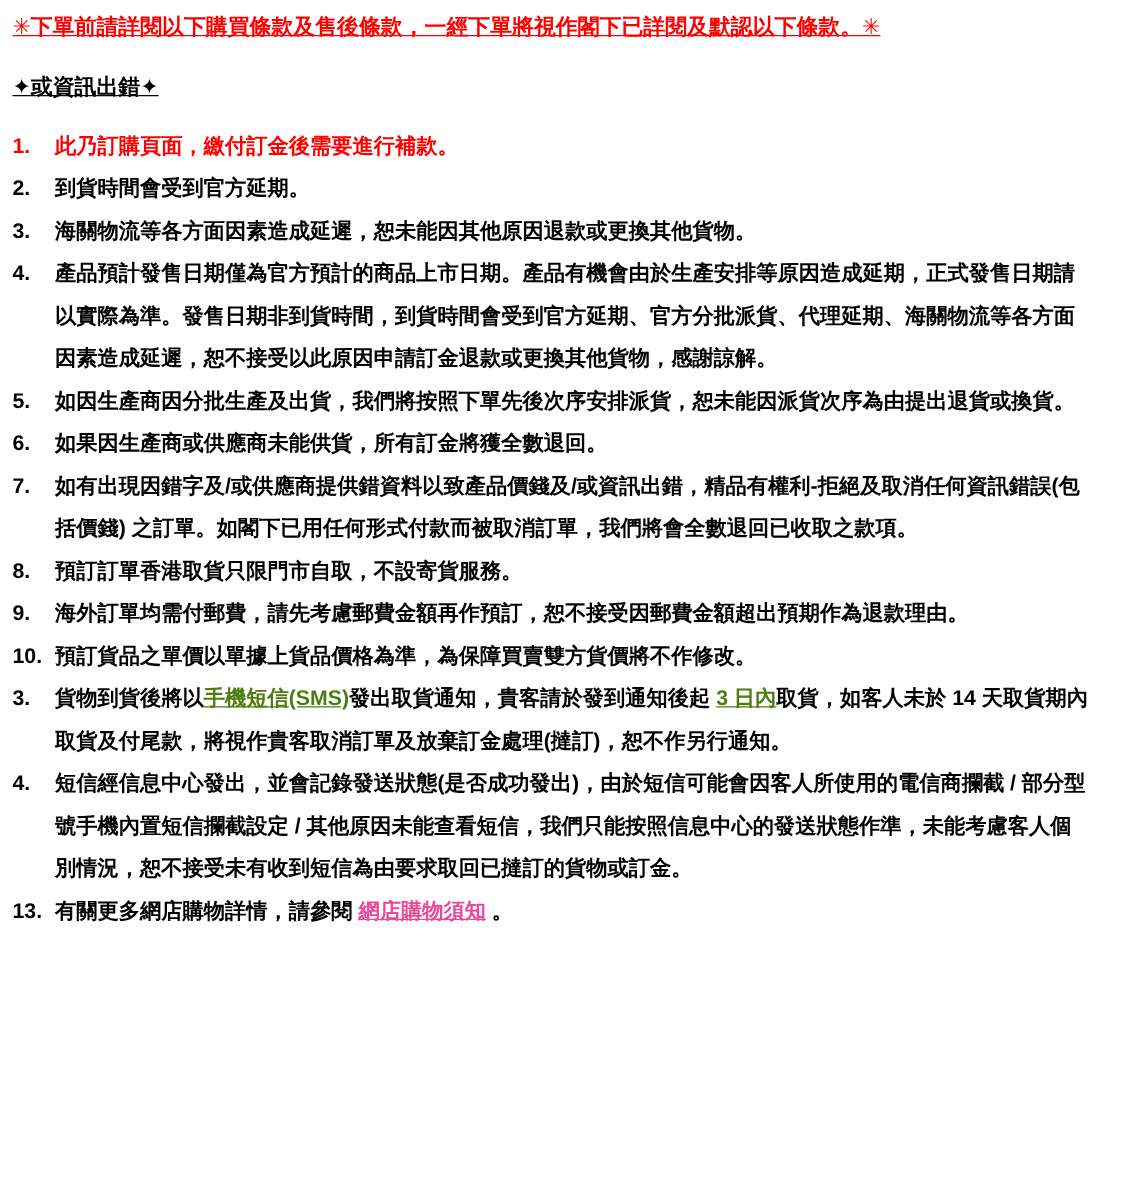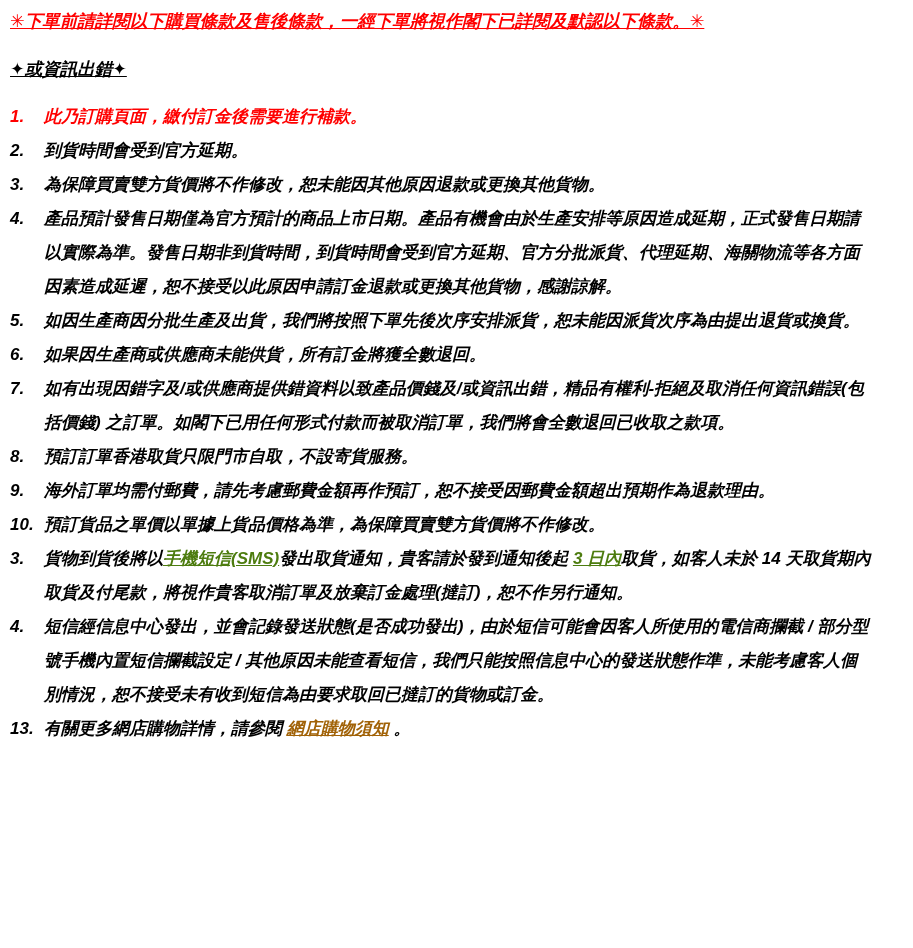--- a/index.html
+++ b/index.html
@@ -9,21 +9,20 @@
     color: #000000;
     font-family: "Liberation Sans", "DejaVu Sans", sans-serif;
   }
   .page {
     width: 884px;
     box-sizing: border-box;
     padding: 8px 12px 12px 10px;
     font-size: 17px;
     font-weight: 700;
     line-height: 34px;
-    font-style: italic;
   }
   .notice-title {
     margin: 0 0 22px 0;
     font-size: 17.5px;
     font-weight: 700;
     color: #ff0000;
     text-decoration: underline;
     line-height: 26px;
   }
   .section-heading {
@@ -51,21 +50,21 @@
     min-width: 0;
   }
   .term.red, .term.red .num, .term.red .body {
     color: #ff0000;
   }
   .seg-red-underline {
     color: #4d7c0f;
     text-decoration: underline;
   }
   a.shop-link {
-    color: #a16207;
+    color: #ec4899;
     text-decoration: underline;
     font-weight: 700;
     cursor: pointer;
   }
 </style>
 </head>
 <body>
 
 <div class="page">
   <h1 class="notice-title">✳下單前請詳閱以下購買條款及售後條款，一經下單將視作閣下已詳閱及默認以下條款。✳</h1>
@@ -76,21 +75,21 @@
       <div class="term red">
         <span class="num">1.</span>
         <span class="body"><span>此乃訂購頁面，繳付訂金後需要進行補款。</span></span>
       </div>
       <div class="term">
         <span class="num">2.</span>
         <span class="body"><span>到貨時間會受到官方延期。</span></span>
       </div>
       <div class="term">
         <span class="num">3.</span>
-        <span class="body"><span>為保障買賣雙方貨價將不作修改，恕未能因其他原因退款或更換其他貨物。</span></span>
+        <span class="body"><span>海關物流等各方面因素造成延遲，恕未能因其他原因退款或更換其他貨物。</span></span>
       </div>
       <div class="term">
         <span class="num">4.</span>
         <span class="body"><span>產品預計發售日期僅為官方預計的商品上市日期。產品有機會由於生產安排等原因造成延期，正式發售日期請以實際為準。發售日期非到貨時間，到貨時間會受到官方延期、官方分批派貨、代理延期、海關物流等各方面因素造成延遲，恕不接受以此原因申請訂金退款或更換其他貨物，感謝諒解。</span></span>
       </div>
       <div class="term">
         <span class="num">5.</span>
         <span class="body"><span>如因生產商因分批生產及出貨，我們將按照下單先後次序安排派貨，恕未能因派貨次序為由提出退貨或換貨。</span></span>
       </div>
       <div class="term">

